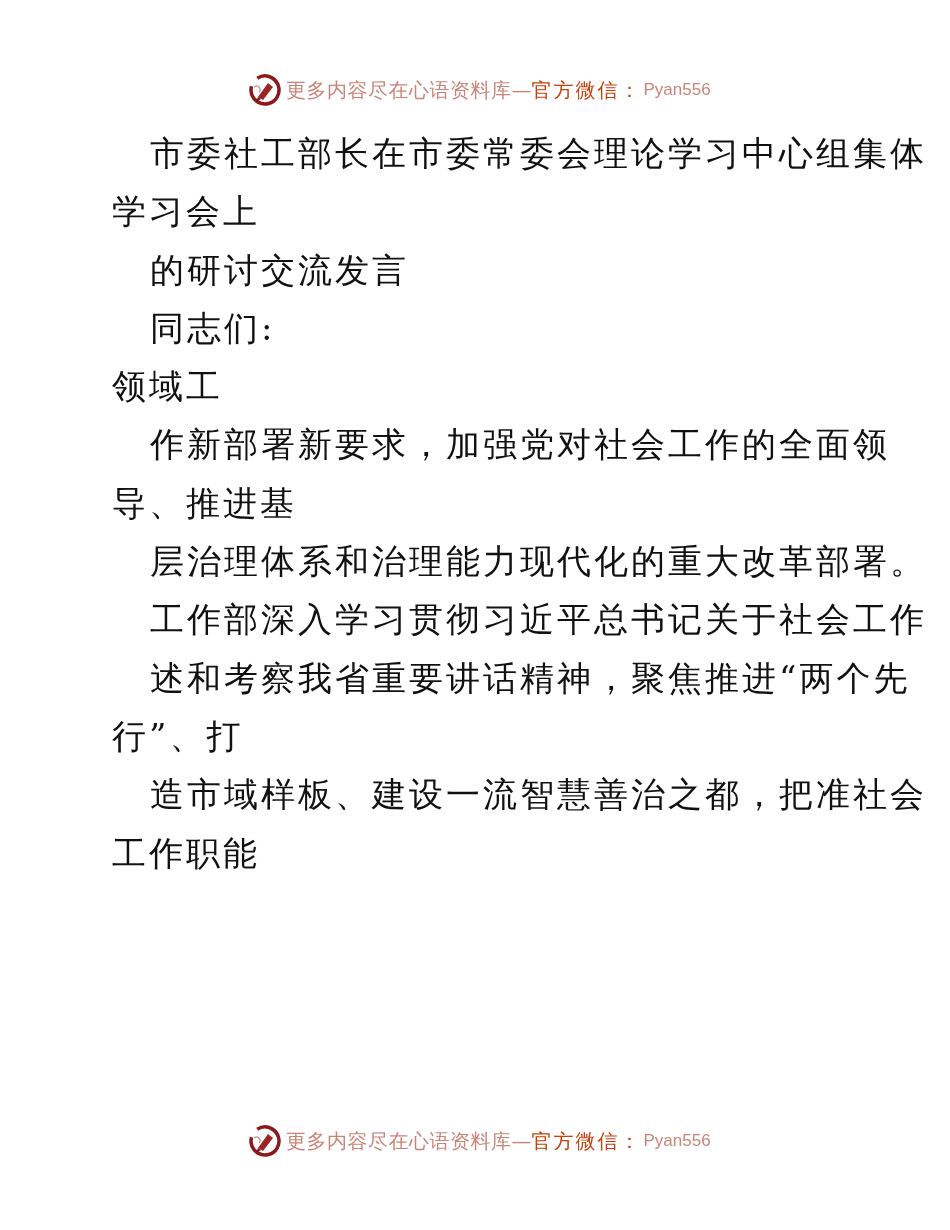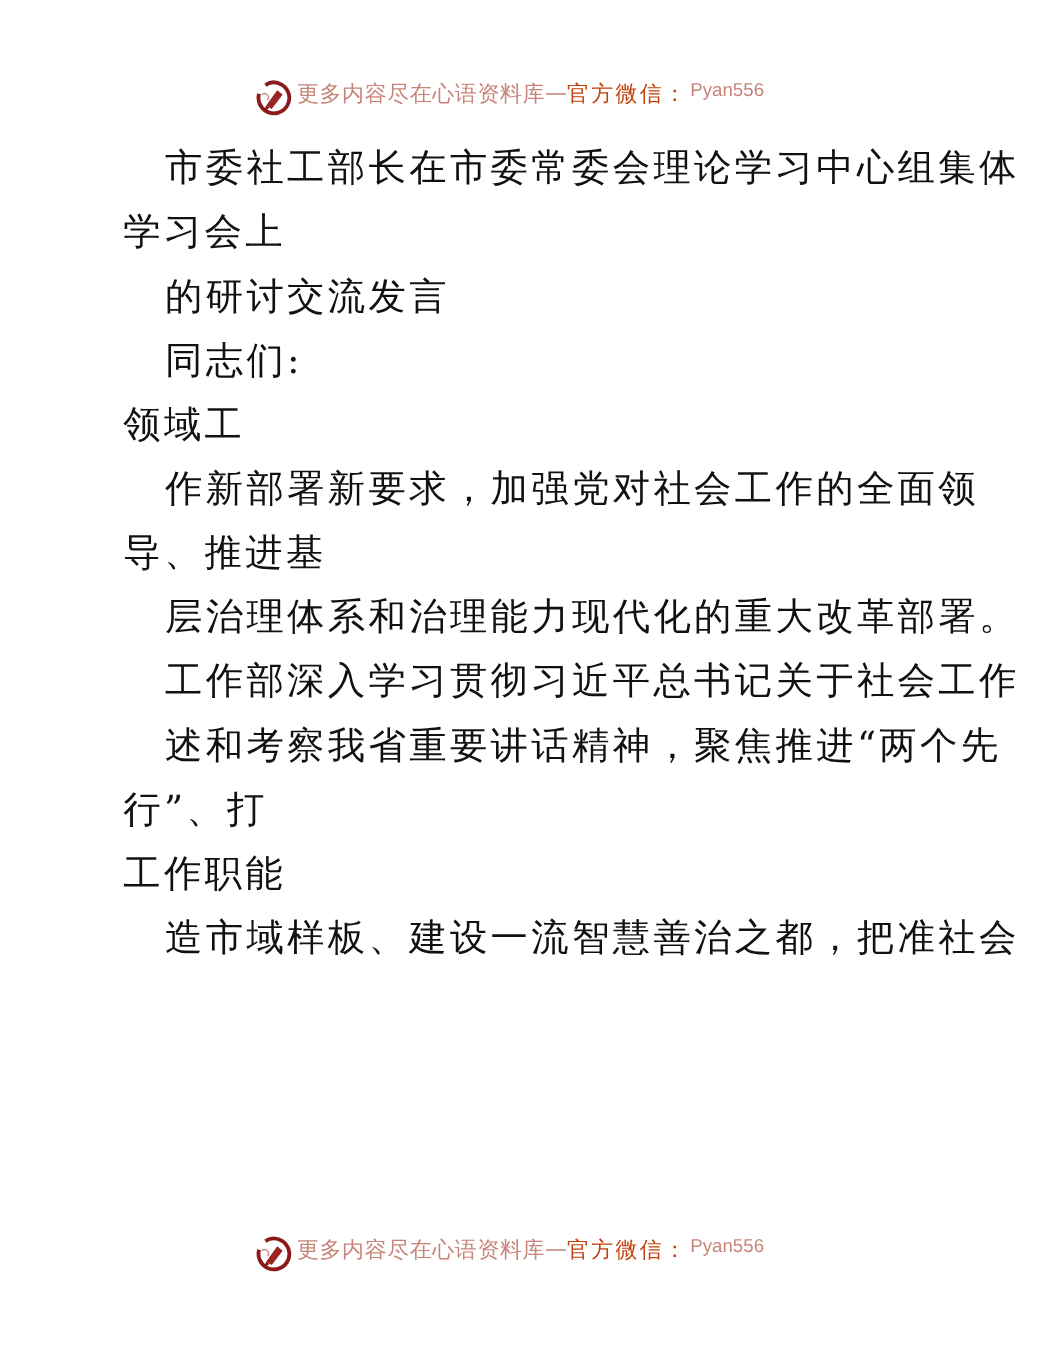--- a/index.html
+++ b/index.html
@@ -10,23 +10,24 @@
     body {
       width: 950px;
       height: 1230px;
       position: relative;
       overflow: hidden;
       font-family: "DejaVu Serif", "Liberation Serif", serif;
       color: #111111;
     }
     .banner {
       position: absolute;
-      left: 232px;
+      left: 248px;
       height: 36px;
       display: flex;
+      align-items: center;
       white-space: nowrap;
     }
     .banner.top { top: 72px; }
     .banner.bottom { top: 1123px; }
     .logo {
       width: 34px;
       height: 34px;
       margin-right: 4px;
       display: inline-block;
     }
@@ -93,22 +94,22 @@
   <div class="line">学习会上</div>
   <div class="line indent">的研讨交流发言</div>
   <div class="line indent">同志们:</div>
   <div class="line">领域工</div>
   <div class="line indent">作新部署新要求，加强党对社会工作的全面领</div>
   <div class="line">导、推进基</div>
   <div class="line indent">层治理体系和治理能力现代化的重大改革部署。</div>
   <div class="line indent">工作部深入学习贯彻习近平总书记关于社会工作</div>
   <div class="line indent">述和考察我省重要讲话精神，聚焦推进“两个先</div>
   <div class="line">行”、打</div>
+  <div class="line indent">造市域样板、建设一流智慧善治之都，把准社会</div>
   <div class="line">工作职能</div>
-  <div class="line indent">造市域样板、建设一流智慧善治之都，把准社会</div>
 </div>
 
 <div class="banner bottom">
   <span class="logo">
     <svg width="34" height="34" viewBox="0 0 34 34">
       <circle cx="17" cy="17" r="14" fill="none" stroke="#8b1a1a" stroke-width="3.5" stroke-dasharray="62 10" transform="rotate(-60 17 17)"></circle>
       <path d="M10 24 L20 10 L25 14 L15 27 Z" fill="#9b2424"></path>
       <path d="M10 24 L8 29 L13 26 Z" fill="#7a1010"></path>
       <path d="M6 14 C 10 11, 14 16, 11 19" fill="none" stroke="#c98a8a" stroke-width="1.2"></path>
     </svg>

